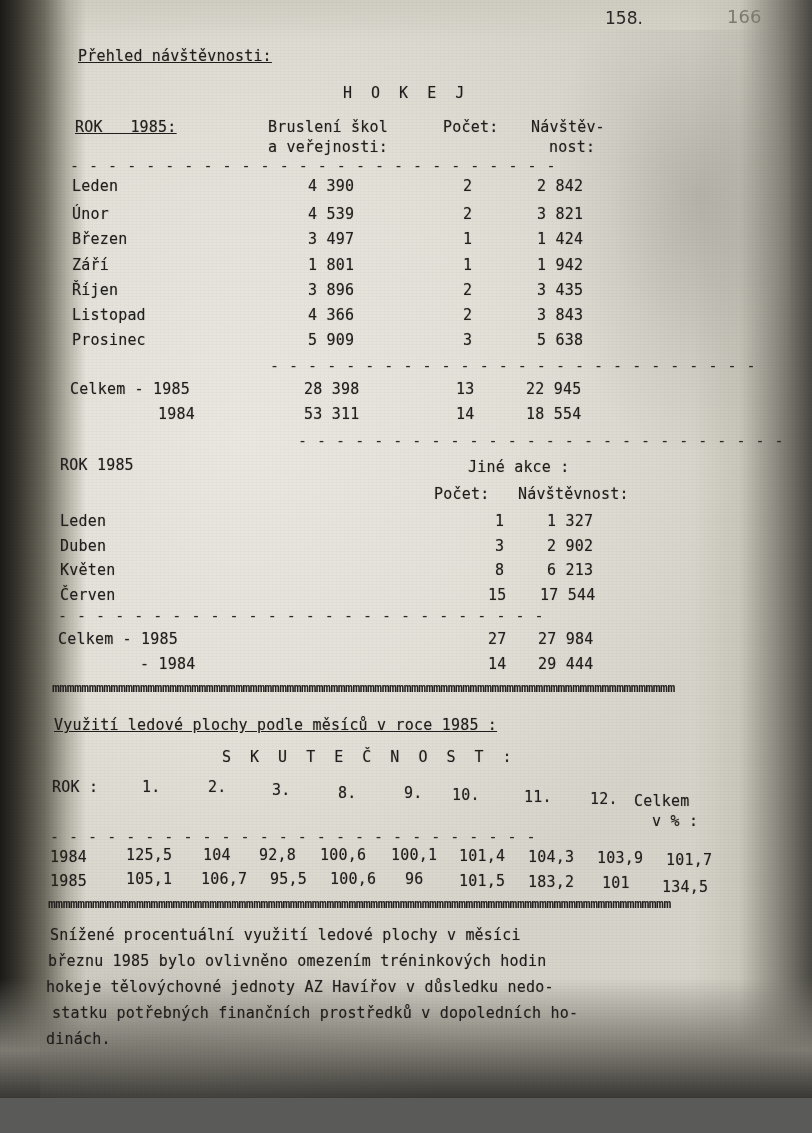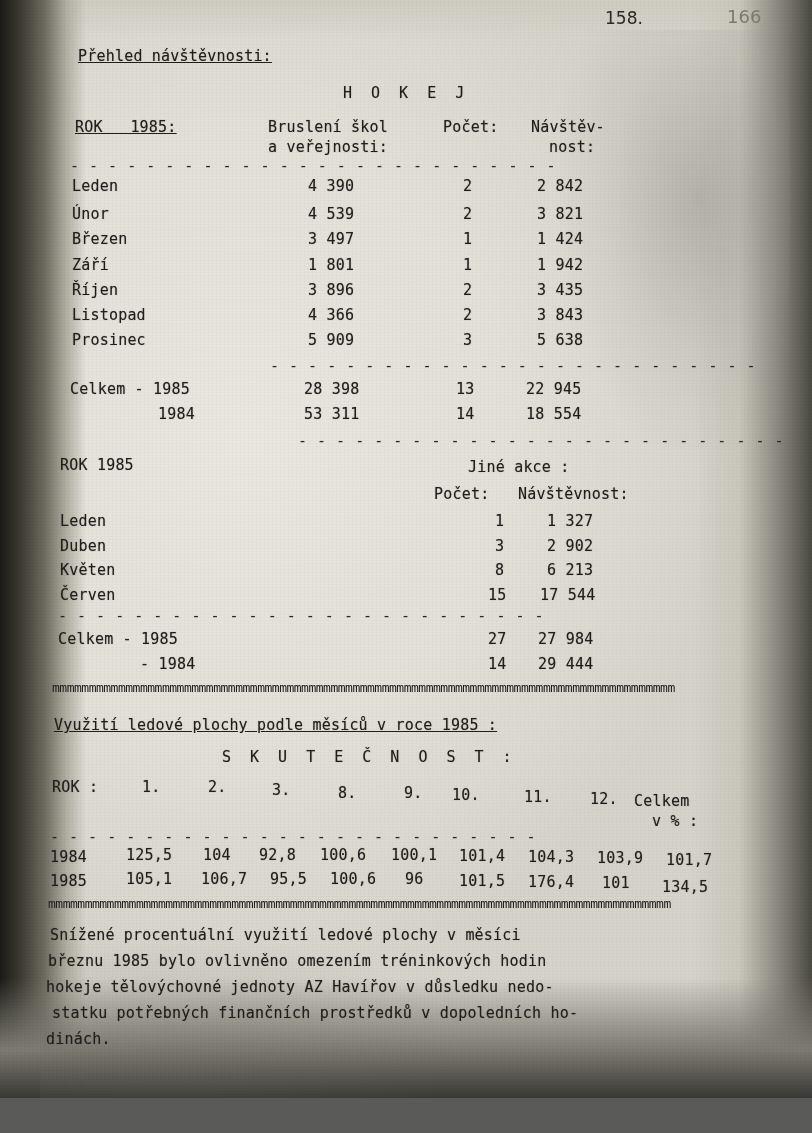--- a/index.html
+++ b/index.html
@@ -89,21 +89,21 @@
     white-space: pre;
     color: #2a2825;
     letter-spacing: .5px;
   }
   .mline {
     position: absolute;
     font-size: 13px;
     white-space: pre;
     color: #242220;
     letter-spacing: -0.5px;
-    font-weight: normal;
+    font-weight: bold;
   }
   .title-sp { letter-spacing: 5px; }
 </style>
 </head>
 <body>
 
 <div class="page">
   <div class="shade-top"></div>
   <div class="shade-left"></div>
   <div class="shade-right"></div>
@@ -239,21 +239,21 @@
     <div class="t" style="left:597px; top:849px;">103,9</div>
     <div class="t" style="left:666px; top:851px;">101,7</div>
 
     <div class="t" style="left:50px; top:872px;">1985</div>
     <div class="t" style="left:126px; top:870px;">105,1</div>
     <div class="t" style="left:201px; top:870px;">106,7</div>
     <div class="t" style="left:270px; top:870px;">95,5</div>
     <div class="t" style="left:330px; top:870px;">100,6</div>
     <div class="t" style="left:405px; top:870px;">96</div>
     <div class="t" style="left:459px; top:872px;">101,5</div>
-    <div class="t" style="left:528px; top:873px;">176,4</div>
+    <div class="t" style="left:528px; top:873px;">183,2</div>
     <div class="t" style="left:602px; top:874px;">101</div>
     <div class="t" style="left:662px; top:878px;">134,5</div>
 
     <div class="mline" style="left:48px; top:896px;">mmmmmmmmmmmmmmmmmmmmmmmmmmmmmmmmmmmmmmmmmmmmmmmmmmmmmmmmmmmmmmmmmmmmmmmmmmmmmmmmmmmmm</div>
 
     <div class="t" style="left:50px; top:926px;">Snížené procentuální využití ledové plochy v měsíci</div>
     <div class="t" style="left:48px; top:952px;">březnu 1985 bylo ovlivněno omezením tréninkových hodin</div>
     <div class="t" style="left:52px; top:1004px;">statku potřebných finančních prostředků v dopoledních ho-</div>
     <div class="t" style="left:46px; top:978px;">hokeje tělovýchovné jednoty AZ Havířov v důsledku nedo-</div>
     <div class="t" style="left:46px; top:1030px;">dinách.</div>

